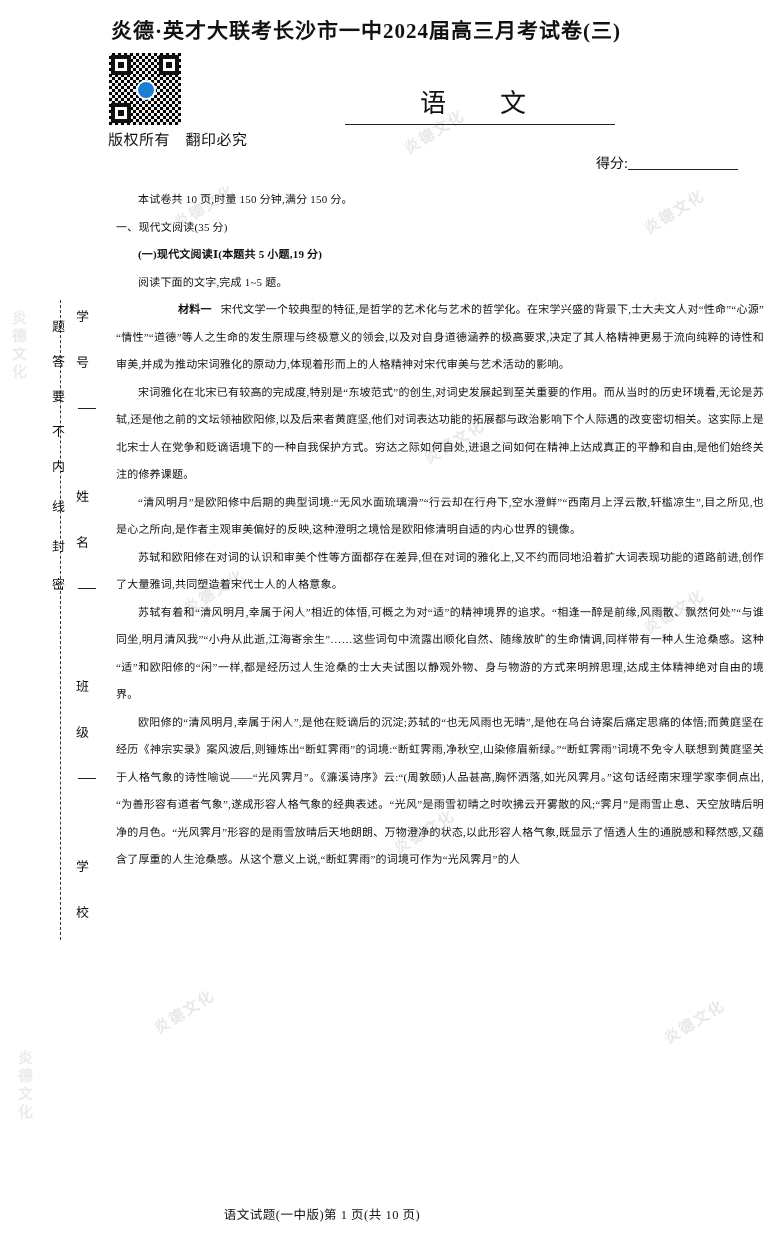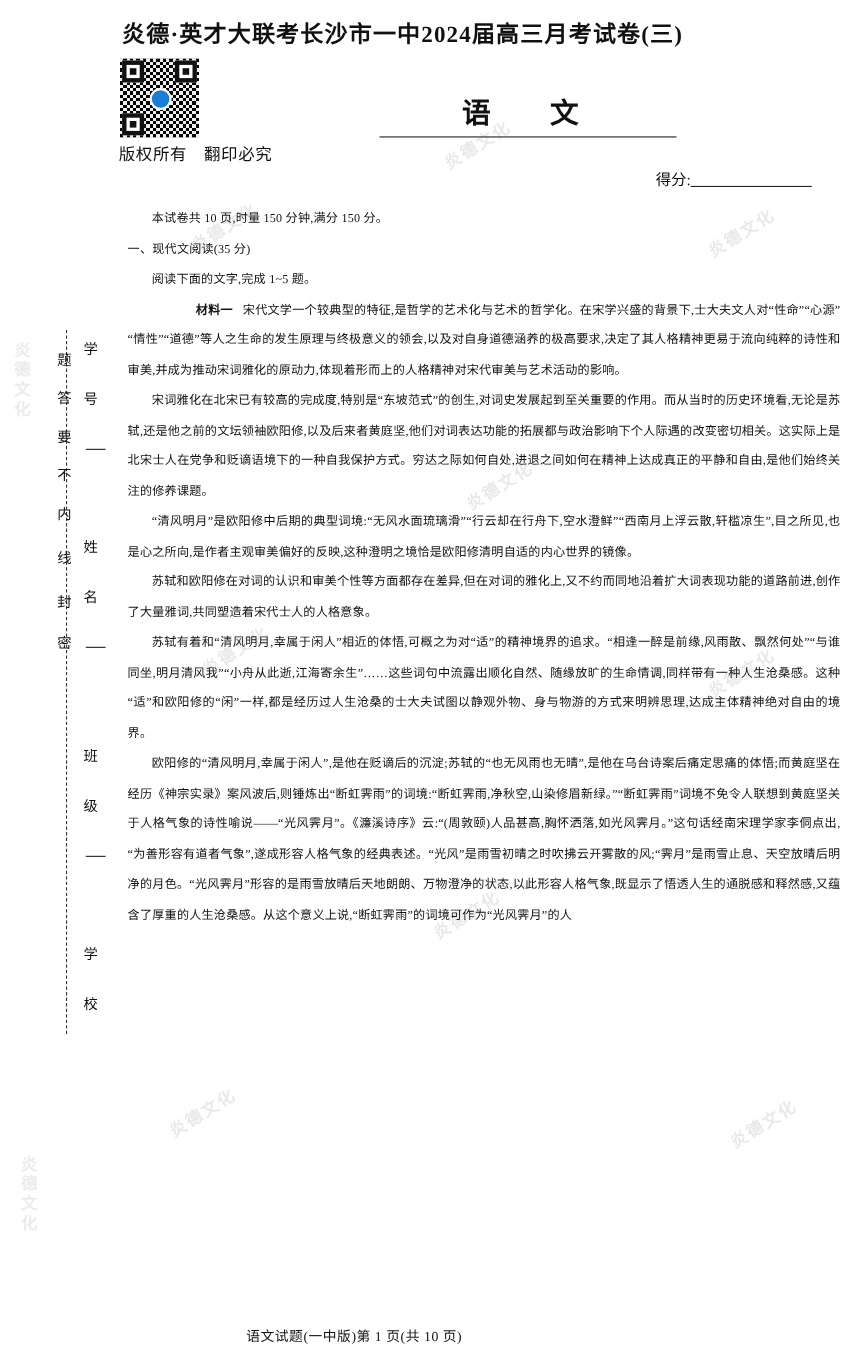--- a/index.html
+++ b/index.html
@@ -59,21 +59,21 @@
     letter-spacing: 1px;
     font-family: "Liberation Serif", serif;
   }
   .subject {
     position: absolute;
     top: 82px;
     left: 300px;
     width: 360px;
     text-align: center;
     font-size: 26px;
-    font-weight: bold;
+    font-weight: normal;
     letter-spacing: 14px;
   }
   .subject-rule {
     position: absolute;
     top: 124px;
     left: 345px;
     width: 270px;
     border-bottom: 1px solid #222;
   }
 
@@ -263,20 +263,21 @@
     <div class="col c2" style="top:160px;">内</div>
     <div class="col c2" style="top:200px;">线</div>
     <div class="col c2" style="top:240px;">封</div>
     <div class="col c2" style="top:278px;">密</div>
   </div>
 
   <div class="content">
     <p class="p-ind">本试卷共 10 页,时量 150 分钟,满分 150 分。</p>
 
     <p class="sec-title gap-10">一、现代文阅读(35 分)</p>
+    <p class="sub-title gap-6">(一)现代文阅读Ⅰ(本题共 5 小题,19 分)</p>
     <p class="p-ind">阅读下面的文字,完成 1~5 题。</p>
 
     <p class="p-ind">
       <span class="b">材料一</span>
       <span>&nbsp;&nbsp;</span><span>宋代文学一个较典型的特征,是哲学的艺术化与艺术的哲学化。在宋学兴盛的背景下,士大夫文人对“性命”“心源”“情性”“道德”等人之生命的发生原理与终极意义的领会,以及对自身道德涵养的极高要求,决定了其人格精神更易于流向纯粹的诗性和审美,并成为推动宋词雅化的原动力,体现着形而上的人格精神对宋代审美与艺术活动的影响。</span>
     </p>
     <p class="p-ind">宋词雅化在北宋已有较高的完成度,特别是“东坡范式”的创生,对词史发展起到至关重要的作用。而从当时的历史环境看,无论是苏轼,还是他之前的文坛领袖欧阳修,以及后来者黄庭坚,他们对词表达功能的拓展都与政治影响下个人际遇的改变密切相关。这实际上是北宋士人在党争和贬谪语境下的一种自我保护方式。穷达之际如何自处,进退之间如何在精神上达成真正的平静和自由,是他们始终关注的修养课题。</p>
     <p class="p-ind">“清风明月”是欧阳修中后期的典型词境:“无风水面琉璃滑”“行云却在行舟下,空水澄鲜”“西南月上浮云散,轩槛凉生”,目之所见,也是心之所向,是作者主观审美偏好的反映,这种澄明之境恰是欧阳修清明自适的内心世界的镜像。</p>
     <p class="p-ind">苏轼和欧阳修在对词的认识和审美个性等方面都存在差异,但在对词的雅化上,又不约而同地沿着扩大词表现功能的道路前进,创作了大量雅词,共同塑造着宋代士人的人格意象。</p>
     <p class="p-ind">苏轼有着和“清风明月,幸属于闲人”相近的体悟,可概之为对“适”的精神境界的追求。“相逢一醉是前缘,风雨散、飘然何处”“与谁同坐,明月清风我”“小舟从此逝,江海寄余生”……这些词句中流露出顺化自然、随缘放旷的生命情调,同样带有一种人生沧桑感。这种“适”和欧阳修的“闲”一样,都是经历过人生沧桑的士大夫试图以静观外物、身与物游的方式来明辨思理,达成主体精神绝对自由的境界。</p>

